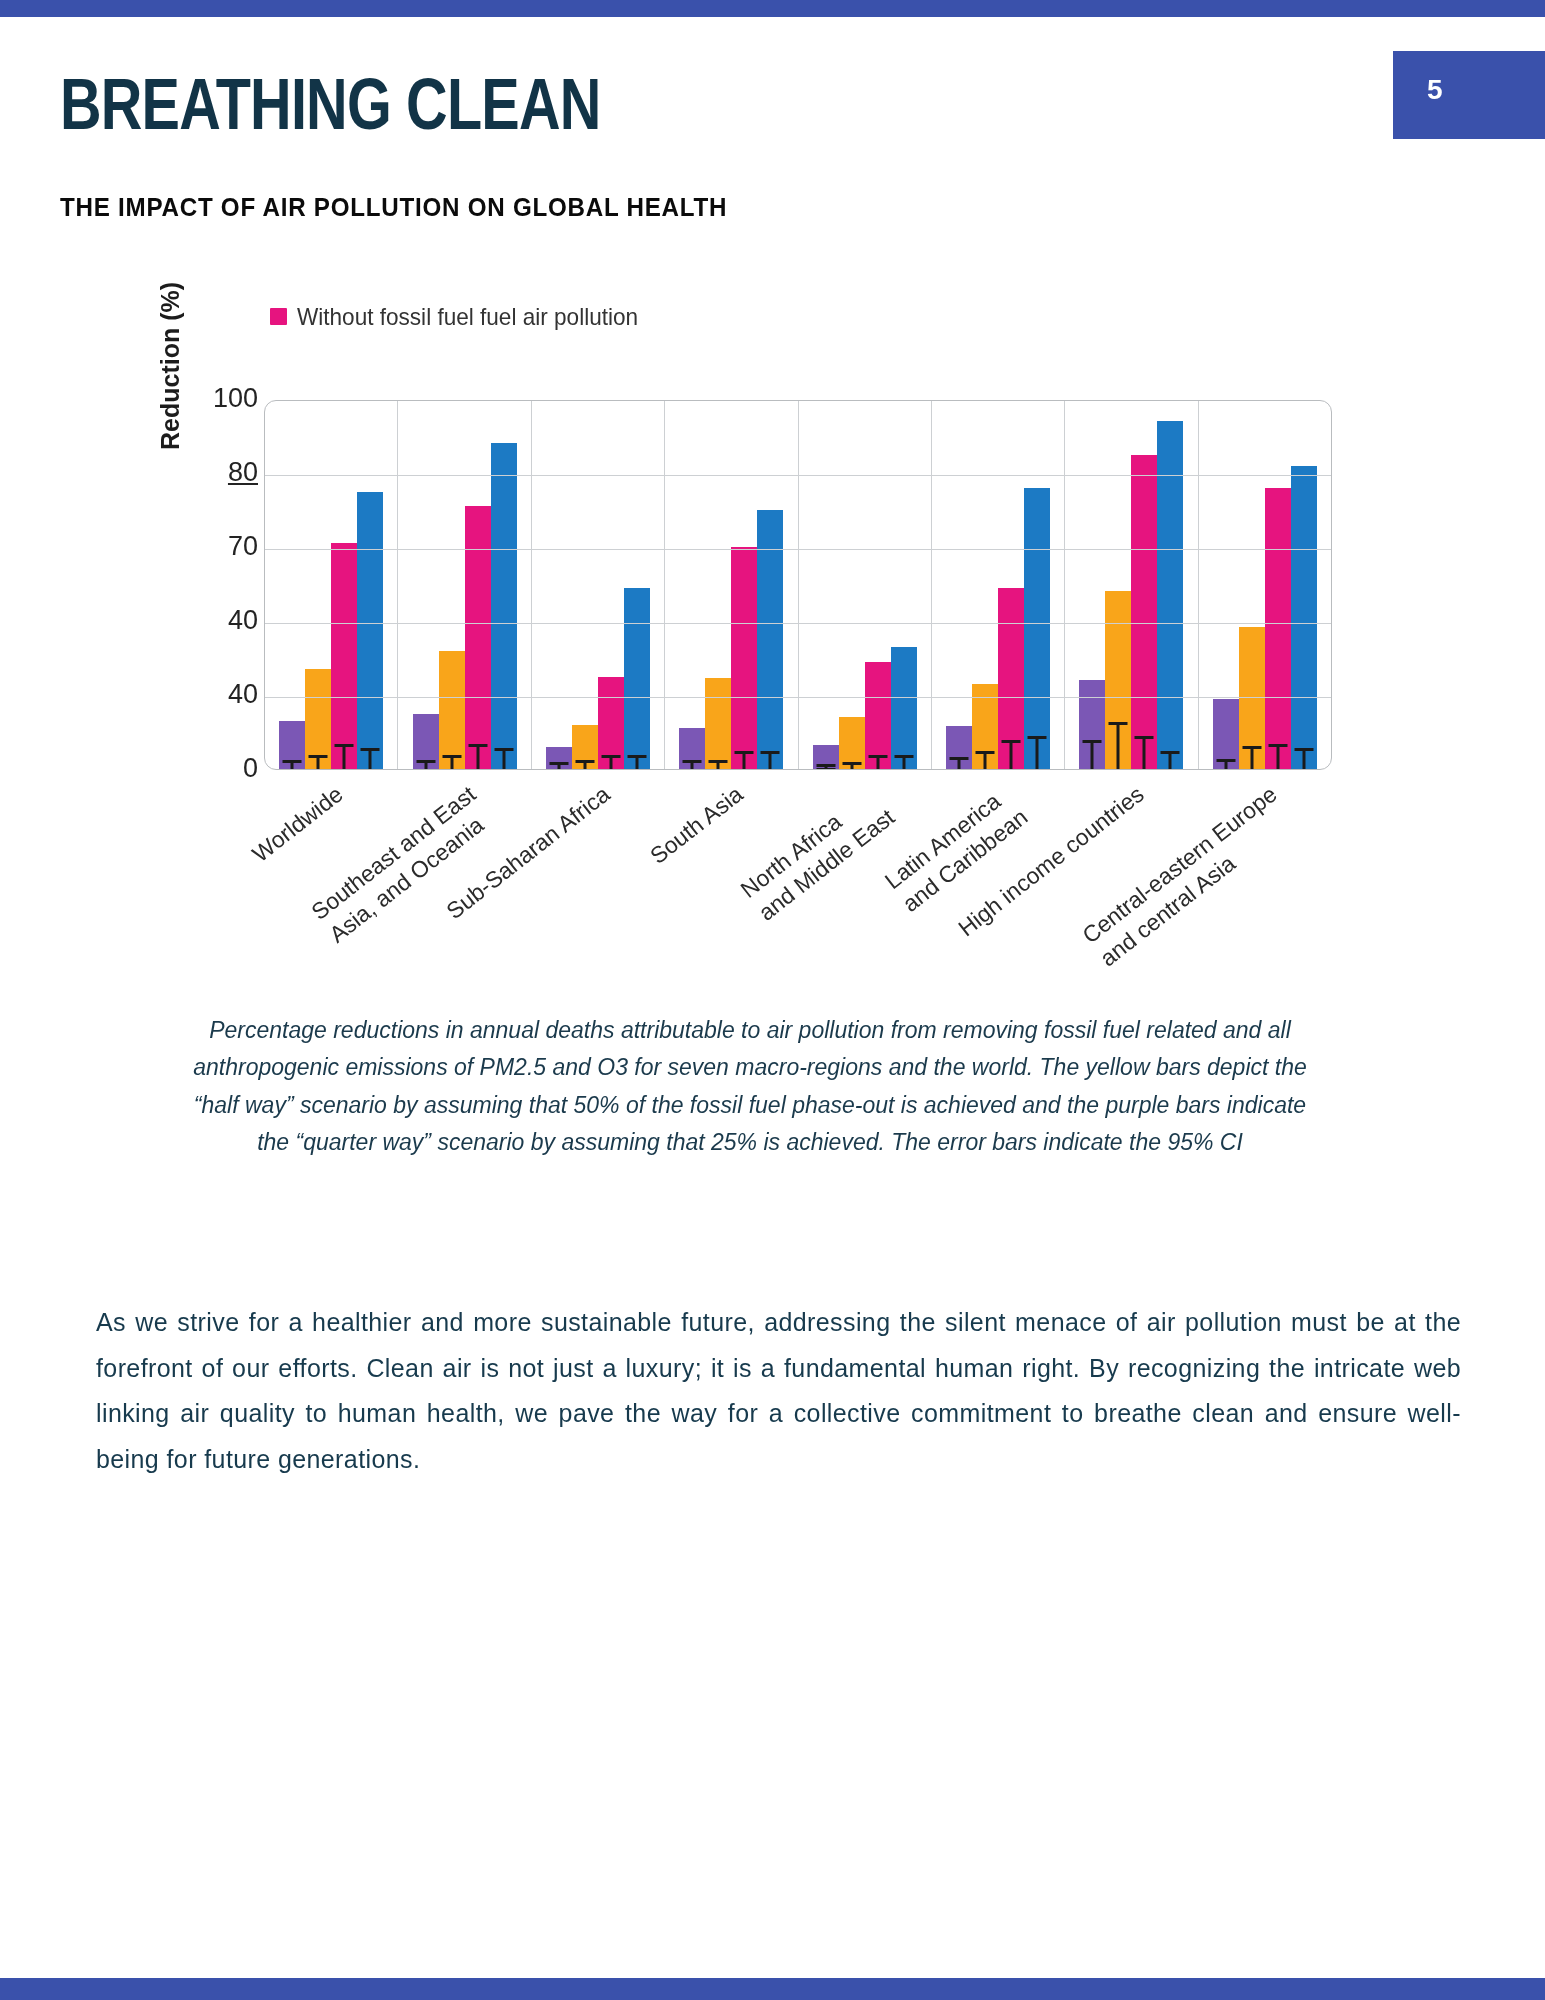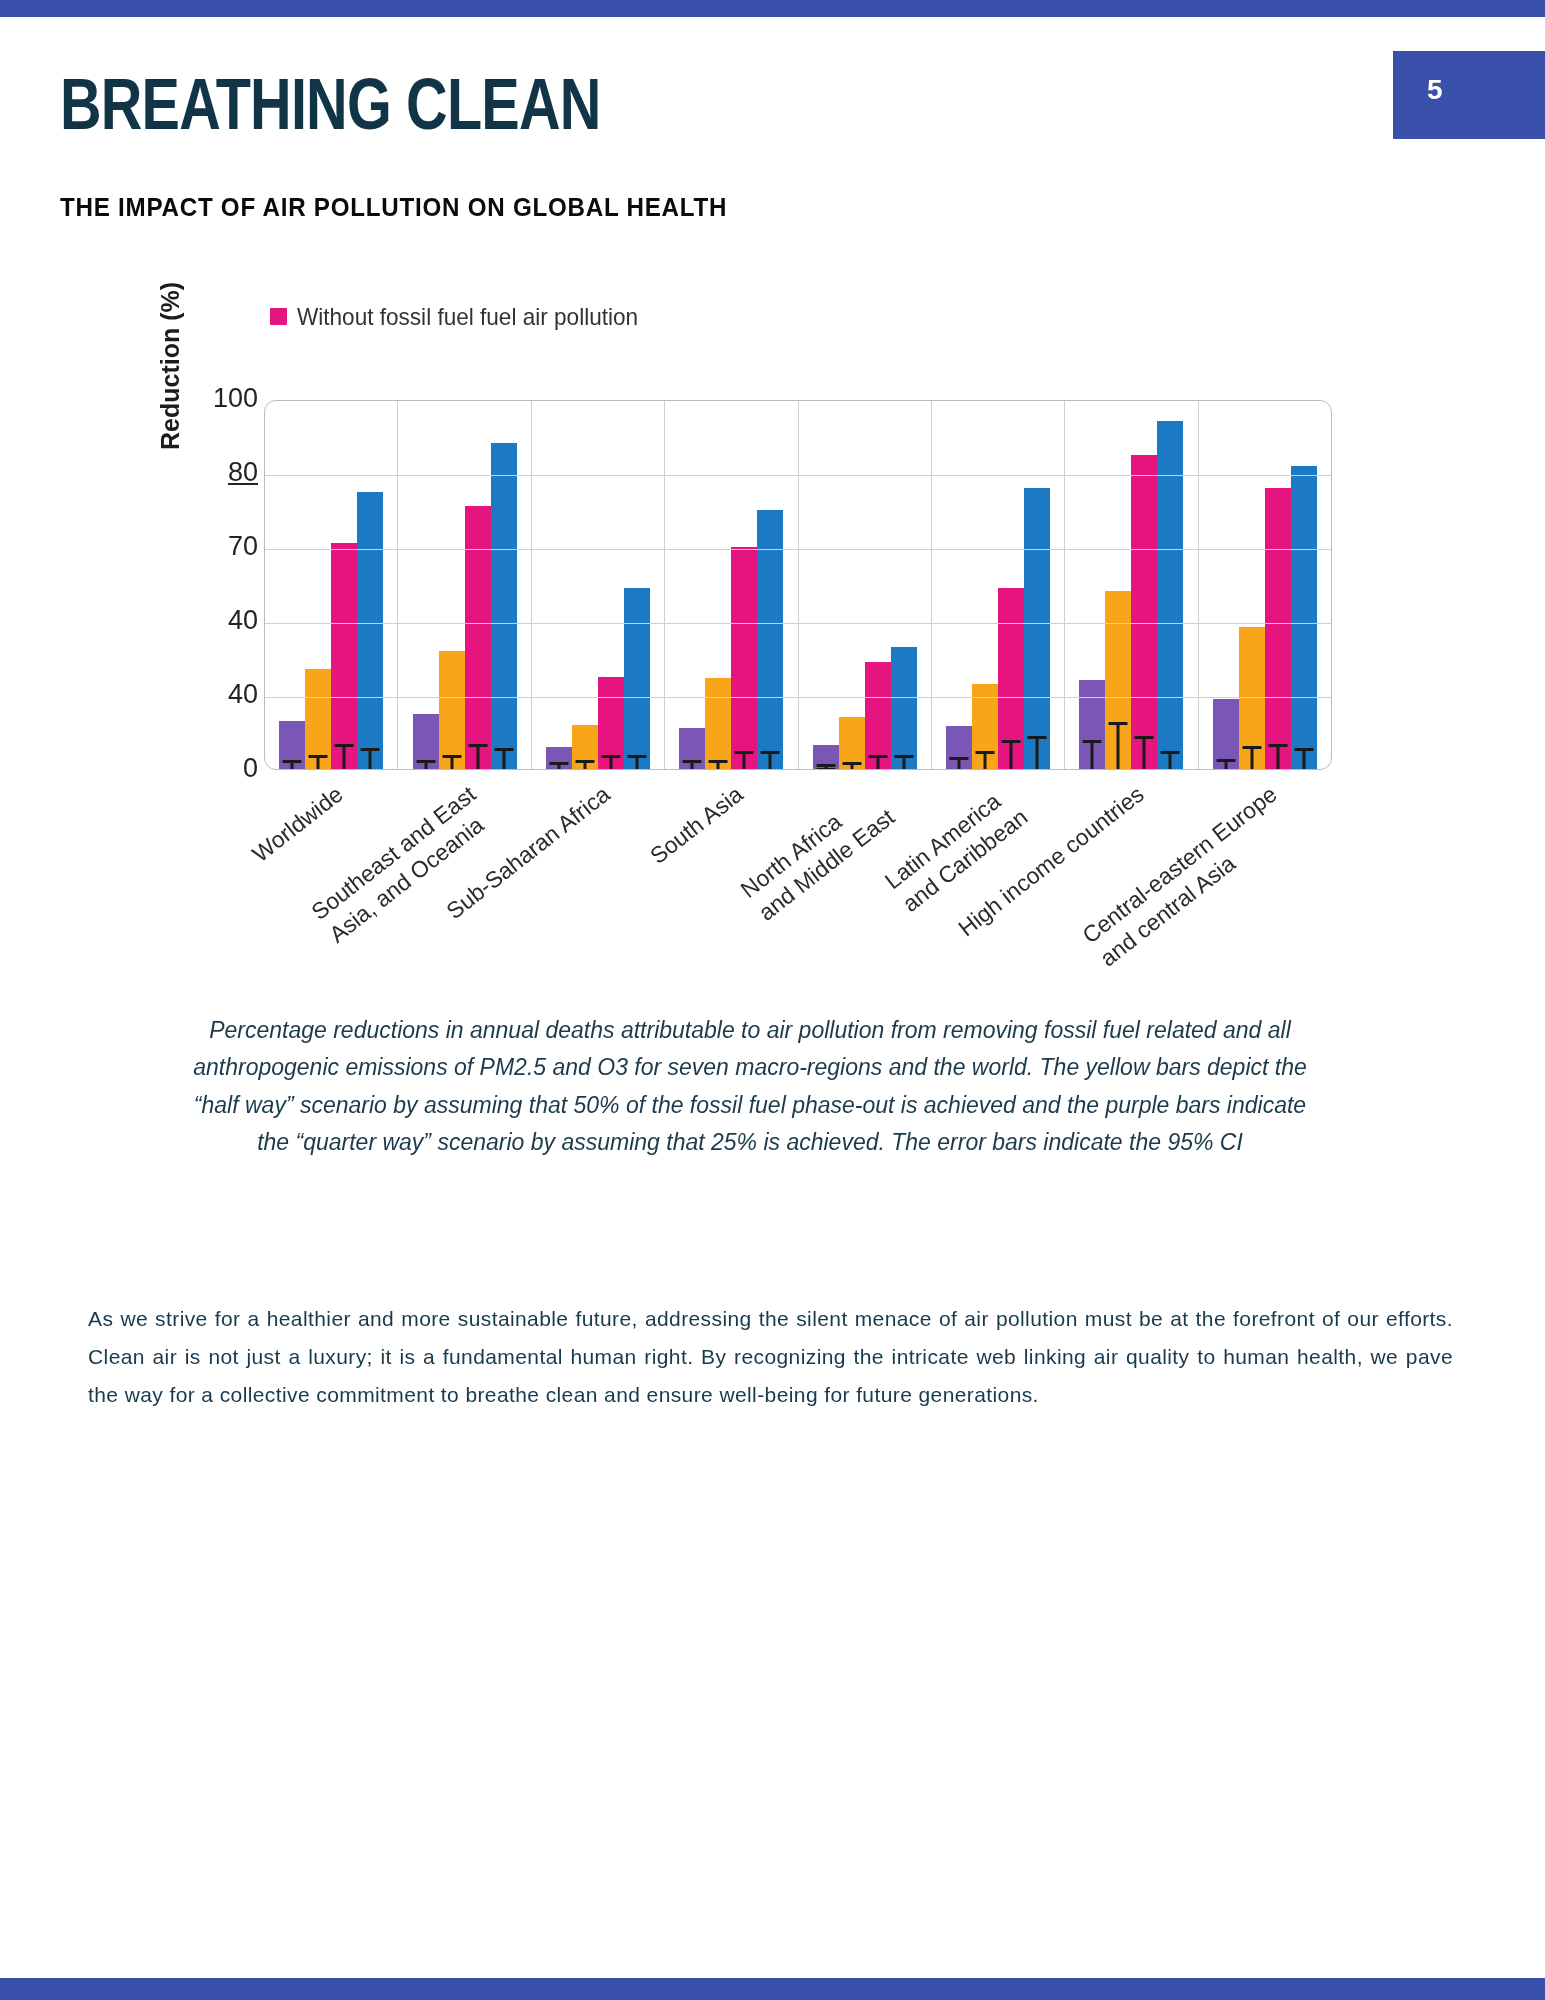--- a/index.html
+++ b/index.html
@@ -199,23 +199,23 @@
     width: 1130px;
     font-size: 23px;
     font-style: italic;
     line-height: 1.62;
     color: #1b3a4c;
     text-align: center;
   }
   
   .body-text {
     position: absolute;
-    left: 88px; top: 1300px;
+    left: 96px; top: 1300px;
     width: 1365px;
-    font-size: 21px;
+    font-size: 25px;
     line-height: 1.82;
     color: #173a4d;
     text-align: justify;
     letter-spacing: 0.4px;
   }
 </style>
 </head>
 <body>
 
 <div class="page">

